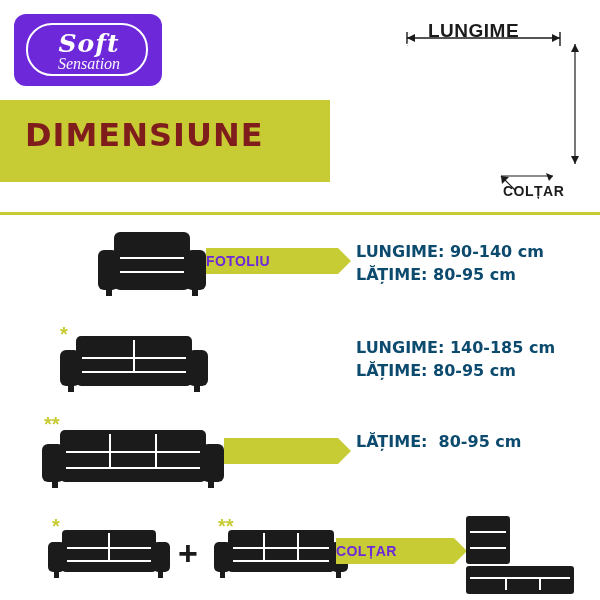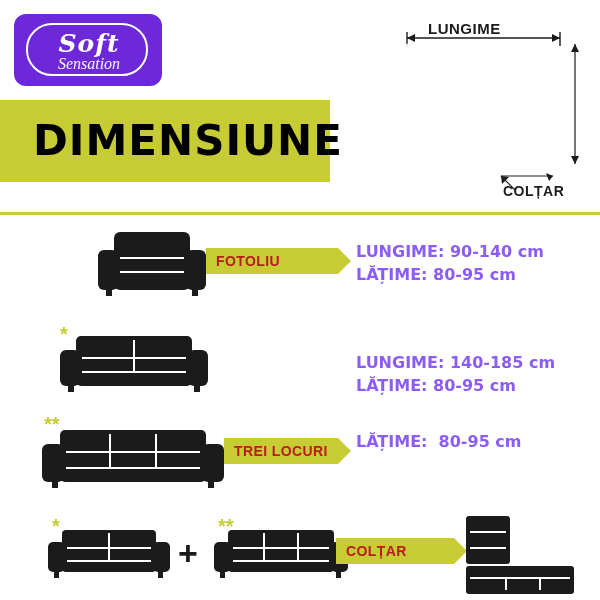--- a/index.html
+++ b/index.html
@@ -71,41 +71,41 @@
   
   .title-band {
     position: absolute;
     left: 0; top: 100px;
     width: 330px;
     height: 82px;
     background: #c8cc34;
   }
   .title-text {
     position: absolute;
-    left: 33px; top: 116px;
-    font-size: 42px;
-    font-weight: bold;
-    color: #000000;
+    left: 25px; top: 116px;
+    font-size: 32px;
+    font-weight: bold;
+    color: #7f1d1d;
     letter-spacing: 1px;
     font-family: "DejaVu Sans", sans-serif;
   }
 
   
   .divider {
     position: absolute;
     left: 0; top: 212px;
     width: 600px; height: 3px;
     background: #c8cc34;
   }
 
   
   .lbl-lungime-top {
     position: absolute;
     left: 428px; top: 20px;
-    font-size: 15px;
+    font-size: 19px;
     font-weight: bold;
     color: #1b1b1b;
     letter-spacing: .5px;
   }
   .lbl-latime-top {
     position: absolute;
     left: 503px; top: 183px;
     font-size: 14px;
     font-weight: bold;
     color: #1b1b1b;
@@ -128,39 +128,38 @@
     position: absolute;
     background: #c8cc34;
     height: 26px;
     display: flex;
     align-items: center;
     box-sizing: border-box;
   }
   .banner .banner-label {
     font-size: 14px;
     font-weight: bold;
-    color: #b91c1c;
+    color: #6d28d9;
     letter-spacing: .4px;
     white-space: nowrap;
-    padding-left: 10px;
   }
   .banner .arrow-head {
     position: absolute;
     right: -13px;
     top: 0;
     width: 0; height: 0;
     border-top: 13px solid transparent;
     border-bottom: 13px solid transparent;
     border-left: 13px solid #c8cc34;
   }
 
   
   .spec {
     position: absolute;
-    color: #8b5cf6;
+    color: #0c4a6e;
   }
   .spec .line {
     font-size: 16px;
     font-weight: bold;
     white-space: pre;
     line-height: 23px;
     font-family: "DejaVu Sans", sans-serif;
   }
 
   .asterisk {
@@ -276,21 +275,21 @@
         <line x1="22" y1="22" x2="126" y2="22" class="sofa-line"></line>
         <line x1="74" y1="4" x2="74" y2="22" class="sofa-line"></line>
         <line x1="74" y1="22" x2="74" y2="36" class="sofa-line"></line>
         <line x1="22" y1="36" x2="126" y2="36" class="sofa-line"></line>
         <rect x="8" y="50" width="6" height="6" class="sofa-dark"></rect>
         <rect x="134" y="50" width="6" height="6" class="sofa-dark"></rect>
       </svg>
     </div>
 
 
-    <div class="spec" style="left:356px;top:20px;margin-top:15px;">
+    <div class="spec" style="left:356px;top:20px;">
       <div class="line">LUNGIME: 140-185 cm</div>
       <div class="line">LĂȚIME: 80-95 cm</div>
     </div>
   </div>
 
   <div class="row row-3">
     <div class="asterisk" style="left:44px;top:6px;">**</div>
 
     <div style="position:absolute;left:42px;top:22px;">
       <svg width="182" height="58" viewBox="0 0 182 58">
@@ -302,21 +301,20 @@
         <line x1="114" y1="4" x2="114" y2="22" class="sofa-line"></line>
         <line x1="68" y1="22" x2="68" y2="38" class="sofa-line"></line>
         <line x1="114" y1="22" x2="114" y2="38" class="sofa-line"></line>
         <line x1="24" y1="38" x2="158" y2="38" class="sofa-line"></line>
         <rect x="10" y="52" width="6" height="6" class="sofa-dark"></rect>
         <rect x="166" y="52" width="6" height="6" class="sofa-dark"></rect>
       </svg>
     </div>
 
     <div class="banner" style="left:224px;top:30px;width:114px;">
-      <span class="banner-label">TREI LOCURI</span>
       <span class="arrow-head"></span>
     </div>
 
     <div class="spec" style="left:356px;top:22px;">
       <div class="line">LĂȚIME:  80-95 cm</div>
     </div>
   </div>
 
   <div class="row row-4">
     <div class="asterisk" style="left:52px;top:10px;">*</div>

